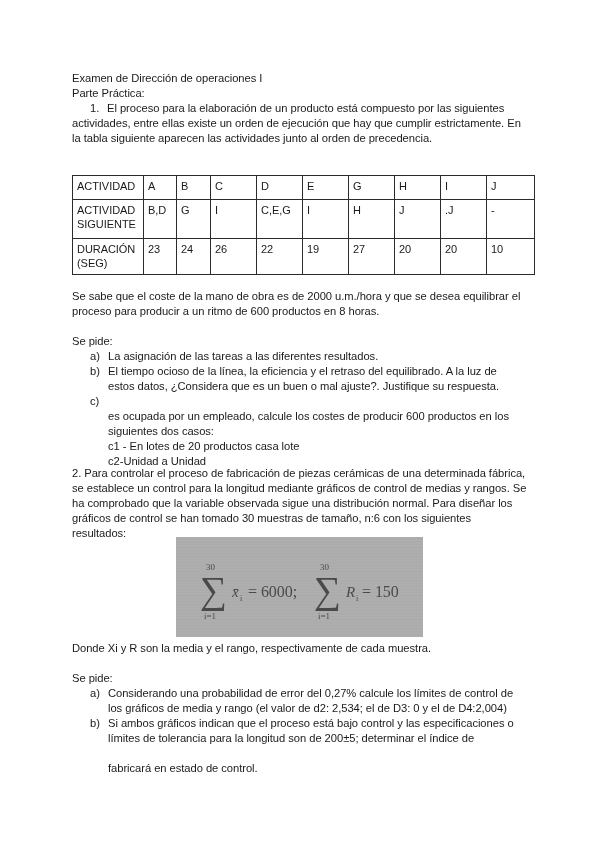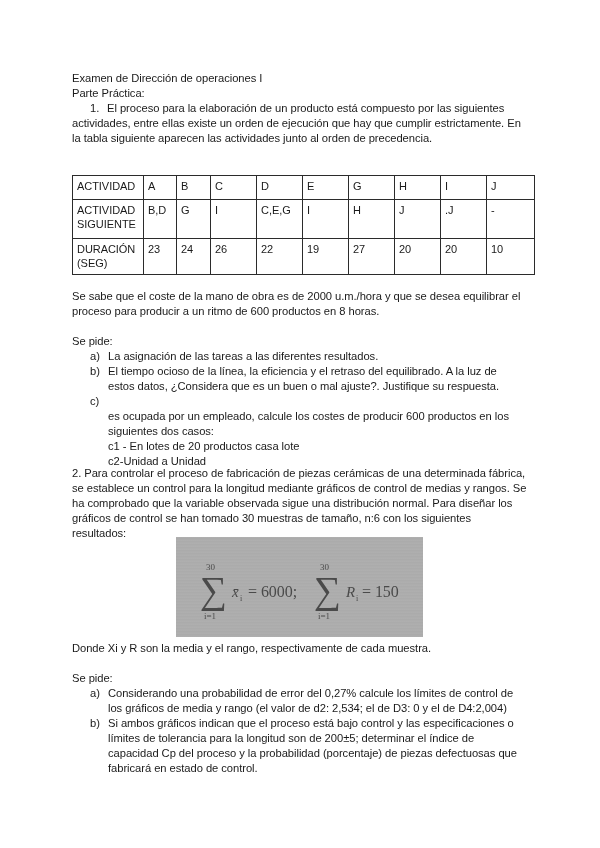--- a/index.html
+++ b/index.html
@@ -139,16 +139,15 @@
 
   <div class="line" style="top:671px">Se pide:</div>
 
   <div class="item-label" style="left:90px; top:686px">a)</div>
   <div class="line" style="left:108px; top:686px">Considerando una probabilidad de error del 0,27% calcule los límites de control de</div>
   <div class="line" style="left:108px; top:701px">los gráficos de media y rango (el valor de d2: 2,534; el de D3: 0 y el de D4:2,004)</div>
 
   <div class="item-label" style="left:90px; top:716px">b)</div>
   <div class="line" style="left:108px; top:716px">Si ambos gráficos indican que el proceso está bajo control y las especificaciones o</div>
   <div class="line" style="left:108px; top:731px">límites de tolerancia para la longitud son de 200±5; determinar el índice de</div>
-  <div class="line" style="left:108px; top:746px">capacidad Cp del proceso y la probabilidad (porcentaje) de piezas defectuosas que</div>
   <div class="line" style="left:108px; top:761px">fabricará en estado de control.</div>
 
 </div>
 
 </body></html>

